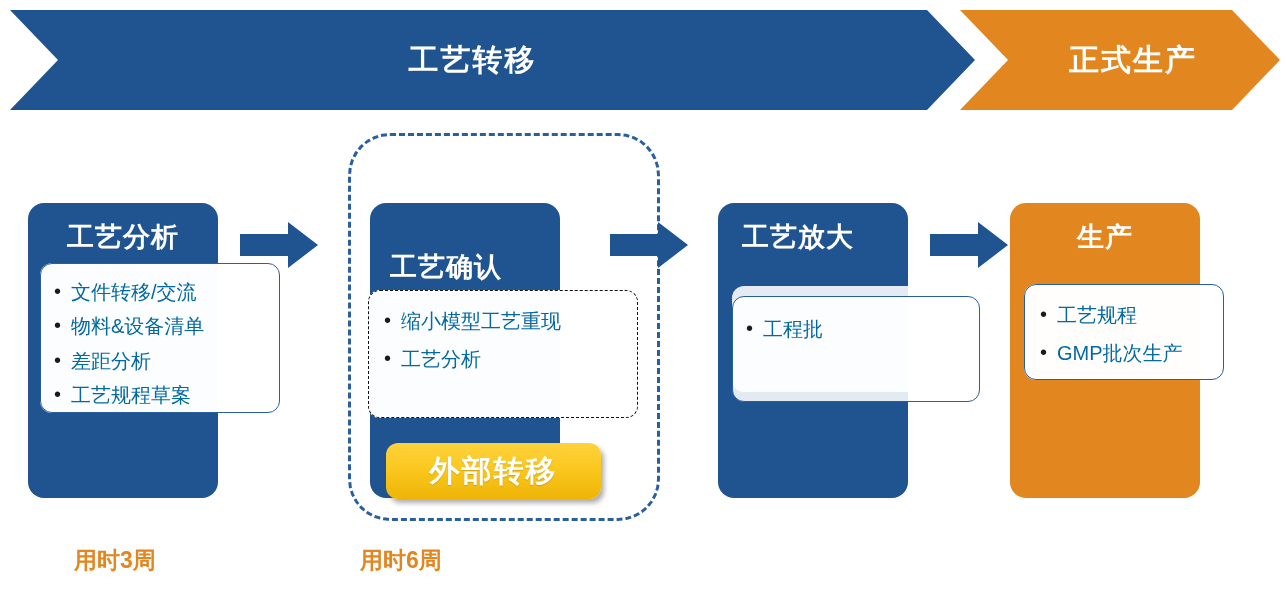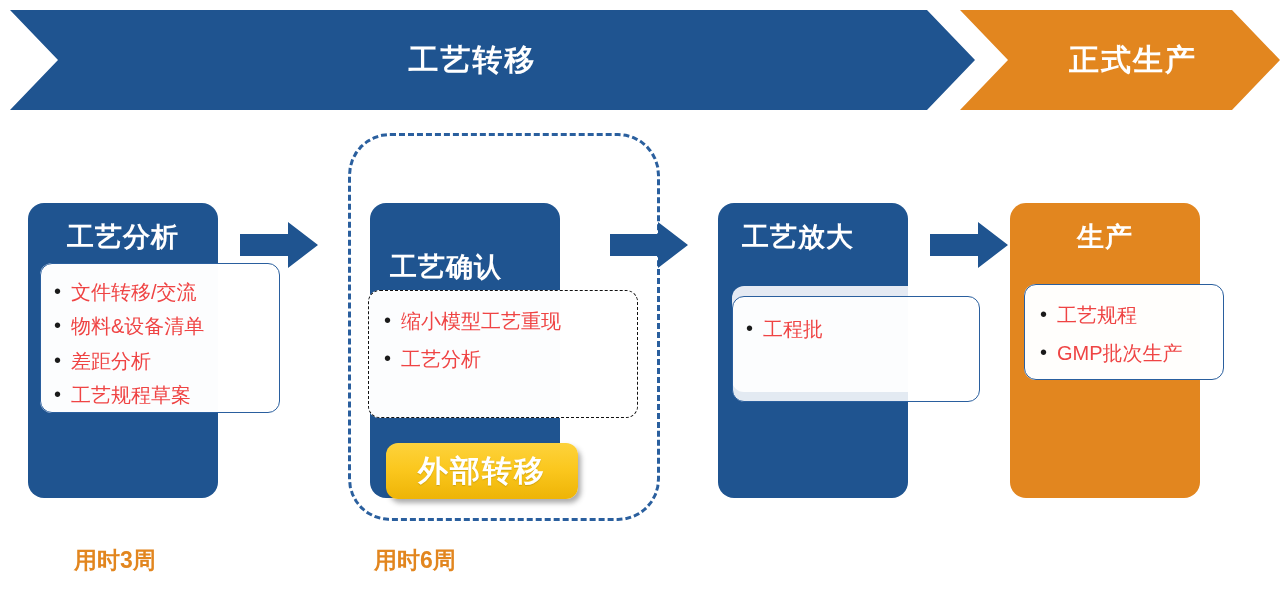--- a/index.html
+++ b/index.html
@@ -48,21 +48,21 @@
 
   
   .panel{
     position:absolute;border-radius:12px;box-sizing:border-box;
     background:rgba(255,255,255,0.88);
     border:1px solid #2a5f9e;
   }
   .panel.dashed{border:1px dashed #111111;background:rgba(255,255,255,0.88);}
   .panel ul{margin:0;padding:14px 12px 10px 30px;list-style:none;}
   .panel li{
-    position:relative;font-size:20px;color:#ef4444;line-height:1.42;
+    position:relative;font-size:20px;color:#0369a1;line-height:1.42;
     margin:0 0 6px 0;white-space:nowrap;
   }
   .panel li:before{
     content:"\2022";position:absolute;left:-17px;top:-1px;
     font-size:20px;color:#1a1a1a;
   }
   #panel1{left:40px;top:263px;width:240px;height:150px;}
   #panel2{left:368px;top:290px;width:270px;height:128px;}
   #panel3{left:732px;top:296px;width:248px;height:106px;}
   #panel4{left:1024px;top:284px;width:200px;height:96px;}
@@ -84,35 +84,35 @@
   #arrow3{left:930px;top:222px;}
 
   
   .group-dash{
     position:absolute;left:348px;top:133px;width:312px;height:388px;
     border:3px dashed #2a5f9e;border-radius:42px;box-sizing:border-box;
   }
 
   
   .pill{
-    position:absolute;left:386px;top:443px;width:192px;height:56px;
+    position:absolute;left:386px;top:443px;width:215px;height:56px;
     border-radius:12px;
     background:linear-gradient(180deg,#fdd23c 0%,#fbc81f 45%,#eeb406 100%);
     box-shadow:3px 4px 5px rgba(60,60,60,0.42);
     display:flex;align-items:center;justify-content:center;
   }
   .pill span{
     color:#ffffff;font-weight:bold;font-size:30px;letter-spacing:2px;
     text-shadow:0 1px 1px rgba(180,140,0,0.55);
   }
 
   
   .caption{position:absolute;top:545px;color:#e2861f;font-weight:bold;font-size:23px;}
   #cap1{left:74px;}
-  #cap2{left:374px;}
+  #cap2{left:360px;}
 </style>
 </head>
 <body>
 
 <div class="canvas">
 
   <div class="band">
     <div class="chev chev-main">
       <span class="chev-label">工艺转移</span>
     </div>

